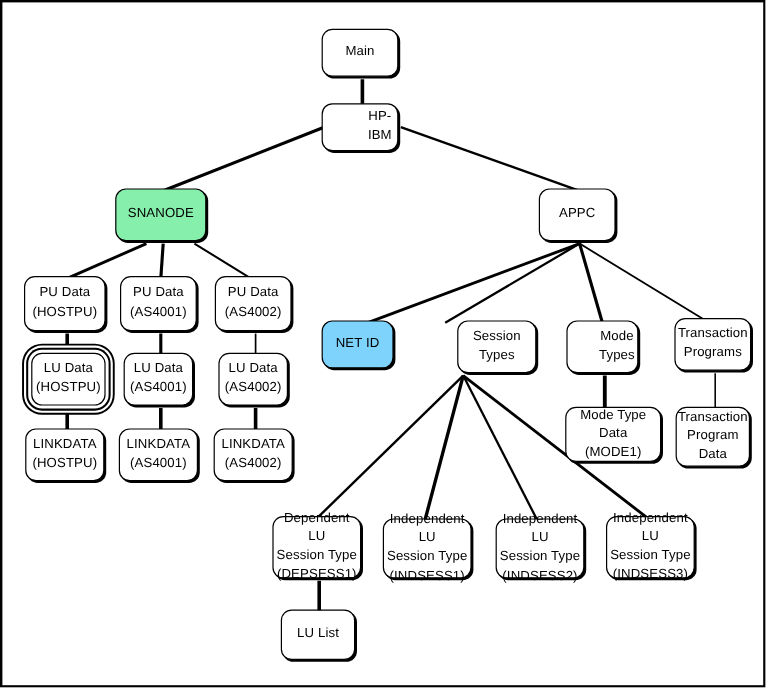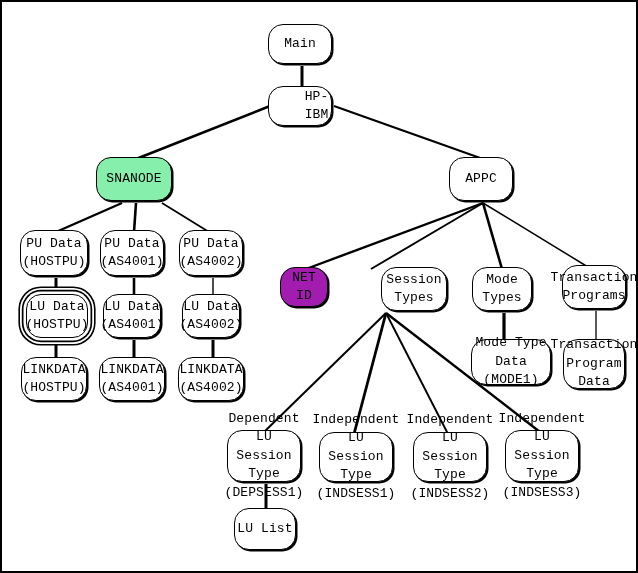--- a/index.html
+++ b/index.html
@@ -10,29 +10,29 @@
     background:#ffffff;
     box-sizing:border-box;
     border:2px solid #000;
     overflow:hidden;
   }
   svg.edges{position:absolute;left:0;top:0;width:634px;height:569px;}
   .node{
     position:absolute;
     box-sizing:border-box;
     border:1.6px solid #000;
-    border-radius:15px;
+    border-radius:9px;
     background:#ffffff;
     display:flex;
     align-items:center;
     justify-content:center;
     text-align:center;
     color:#000;
-    font-family:Liberation Mono, monospace;
-    font-size:13px;
+    font-family:Liberation Sans, sans-serif;
+    font-size:11px;
     line-height:1.42;
     letter-spacing:0.1px;
     box-shadow:1.5px 1.5px 0 0 #000;
     z-index:3;
   }
   .node .lbl{display:block;white-space:pre-line;padding:0 2px;}
   .node.sel{
     border-width:1.6px;
     box-shadow:0 0 0 2.5px #ffffff, 0 0 0 4.2px #000, 0 0 0 6.0px #ffffff, 0 0 0 7.6px #000, 2px 2px 0 1px #000;
   }
@@ -108,28 +108,28 @@
 (HOSTPU)</span>
       </div>
       <div class="node" style="left: 97px; top: 355px; width: 66px; height: 44px; background: rgb(255, 255, 255); border-color: rgb(0, 0, 0);">
         <span class="lbl">LINKDATA
 (AS4001)</span>
       </div>
       <div class="node" style="left: 176px; top: 355px; width: 66px; height: 44px; background: rgb(255, 255, 255); border-color: rgb(0, 0, 0);">
         <span class="lbl">LINKDATA
 (AS4002)</span>
       </div>
-      <div class="node" style="left: 266px; top: 265px; width: 48px; height: 40px; background: #a21caf; border-color: rgb(0, 0, 0); margin-left: 12px;">
+      <div class="node" style="left: 266px; top: 265px; width: 60px; height: 40px; background: #7dd3fc; border-color: rgb(0, 0, 0);">
         <span class="lbl">NET ID</span>
       </div>
       <div class="node" style="left: 349px; top: 265px; width: 66px; height: 44px; background: rgb(255, 255, 255); border-color: rgb(0, 0, 0); margin-left: 30px;">
         <span class="lbl">Session
 Types</span>
       </div>
-      <div class="node" style="left: 470px; top: 265px; width: 60px; height: 44px; background: rgb(255, 255, 255); border-color: rgb(0, 0, 0);">
+      <div class="node" style="left: 470px; top: 265px; width: 60px; height: 44px; background: rgb(255, 255, 255); border-color: rgb(0, 0, 0); justify-content: flex-end;">
         <span class="lbl">Mode
 Types</span>
       </div>
       <div class="node" style="left: 560px; top: 263px; width: 64px; height: 44px; background: rgb(255, 255, 255); border-color: rgb(0, 0, 0);">
         <span class="lbl">Transaction
 Programs</span>
       </div>
       <div class="node" style="left: 469px; top: 337px; width: 80px; height: 46px; background: rgb(255, 255, 255); border-color: rgb(0, 0, 0);">
         <span class="lbl">Mode Type
 Data

